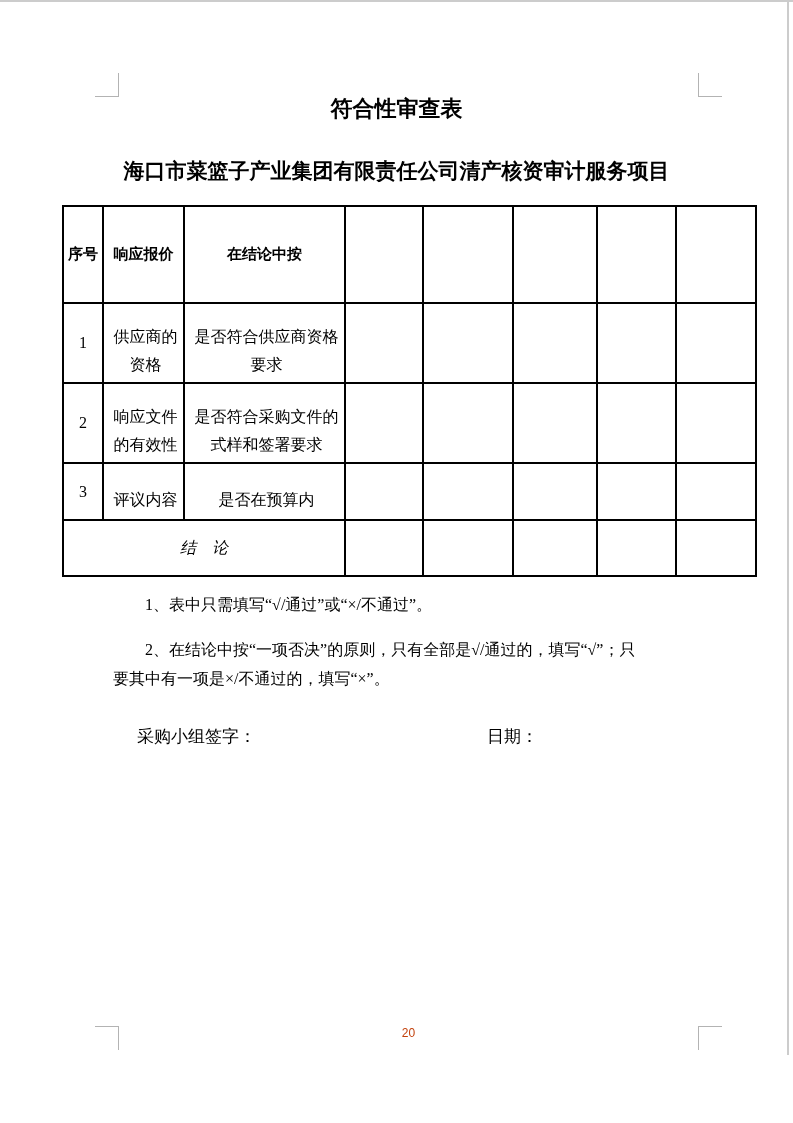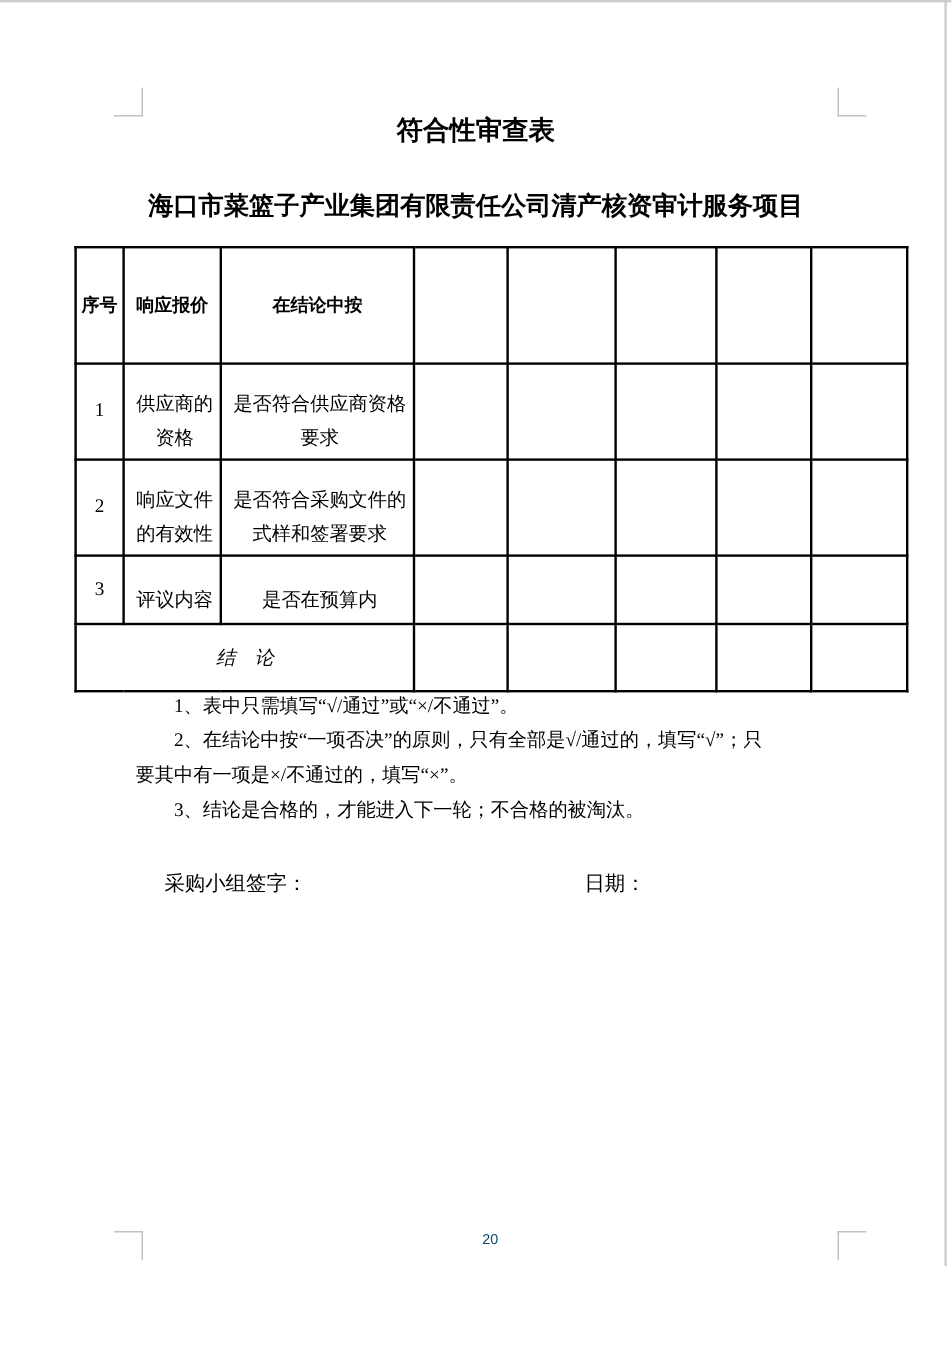--- a/index.html
+++ b/index.html
@@ -66,36 +66,36 @@
   td.text { text-align: center; padding: 20px 2px 2px 6px; line-height: 28px; font-family: Liberation Mono, monospace; }
   td.conclusion { text-align: center; font-size: 17px; }
 
   .notes {
     position: absolute;
     left: 113px; top: 574px; width: 614px;
     font-size: 16px;
     line-height: 29px;
   }
   .note-line { white-space: nowrap; }
-  .note-line.indent { padding-left: 32px; }
+  .note-line.indent { padding-left: 32px; margin-top: 16px; }
 
   .signature-row {
     position: absolute;
     left: 0; top: 725px; width: 793px; height: 24px;
     font-size: 17px;
   }
   .sig-label  { position: absolute; left: 113px; top: 0; margin-left: 24px; }
   .date-label { position: absolute; left: 487px; top: 0; }
 
   .footer {
     position: absolute;
     left: 119px; top: 1026px; width: 579px;
     text-align: center;
     font-size: 12px;
-    color: #0c4a6e;
+    color: #c2410c;
     font-family: "Liberation Sans", "DejaVu Sans", sans-serif;
   }
 </style>
 </head>
 <body>
 
 <div class="page">
 
   <div class="edge edge-top"></div>
   <div class="edge edge-right"></div>
@@ -173,21 +173,20 @@
       <td></td>
       <td></td>
     </tr>
   </tbody>
     </table>
 
   <div class="notes">
     <div class="note-line indent">1、表中只需填写“√/通过”或“×/不通过”。</div>
     <div class="note-line indent">2、在结论中按“一项否决”的原则，只有全部是√/通过的，填写“√”；只</div>
     <div class="note-line">要其中有一项是×/不通过的，填写“×”。</div>
-    <div class="note-line indent">3、结论是合格的，才能进入下一轮；不合格的被淘汰。</div>
   </div>
 
   <div class="signature-row">
     <span class="sig-label">采购小组签字：</span>
     <span class="date-label">日期：</span>
   </div>
 
   <div class="footer">20</div>
 
 </div>

